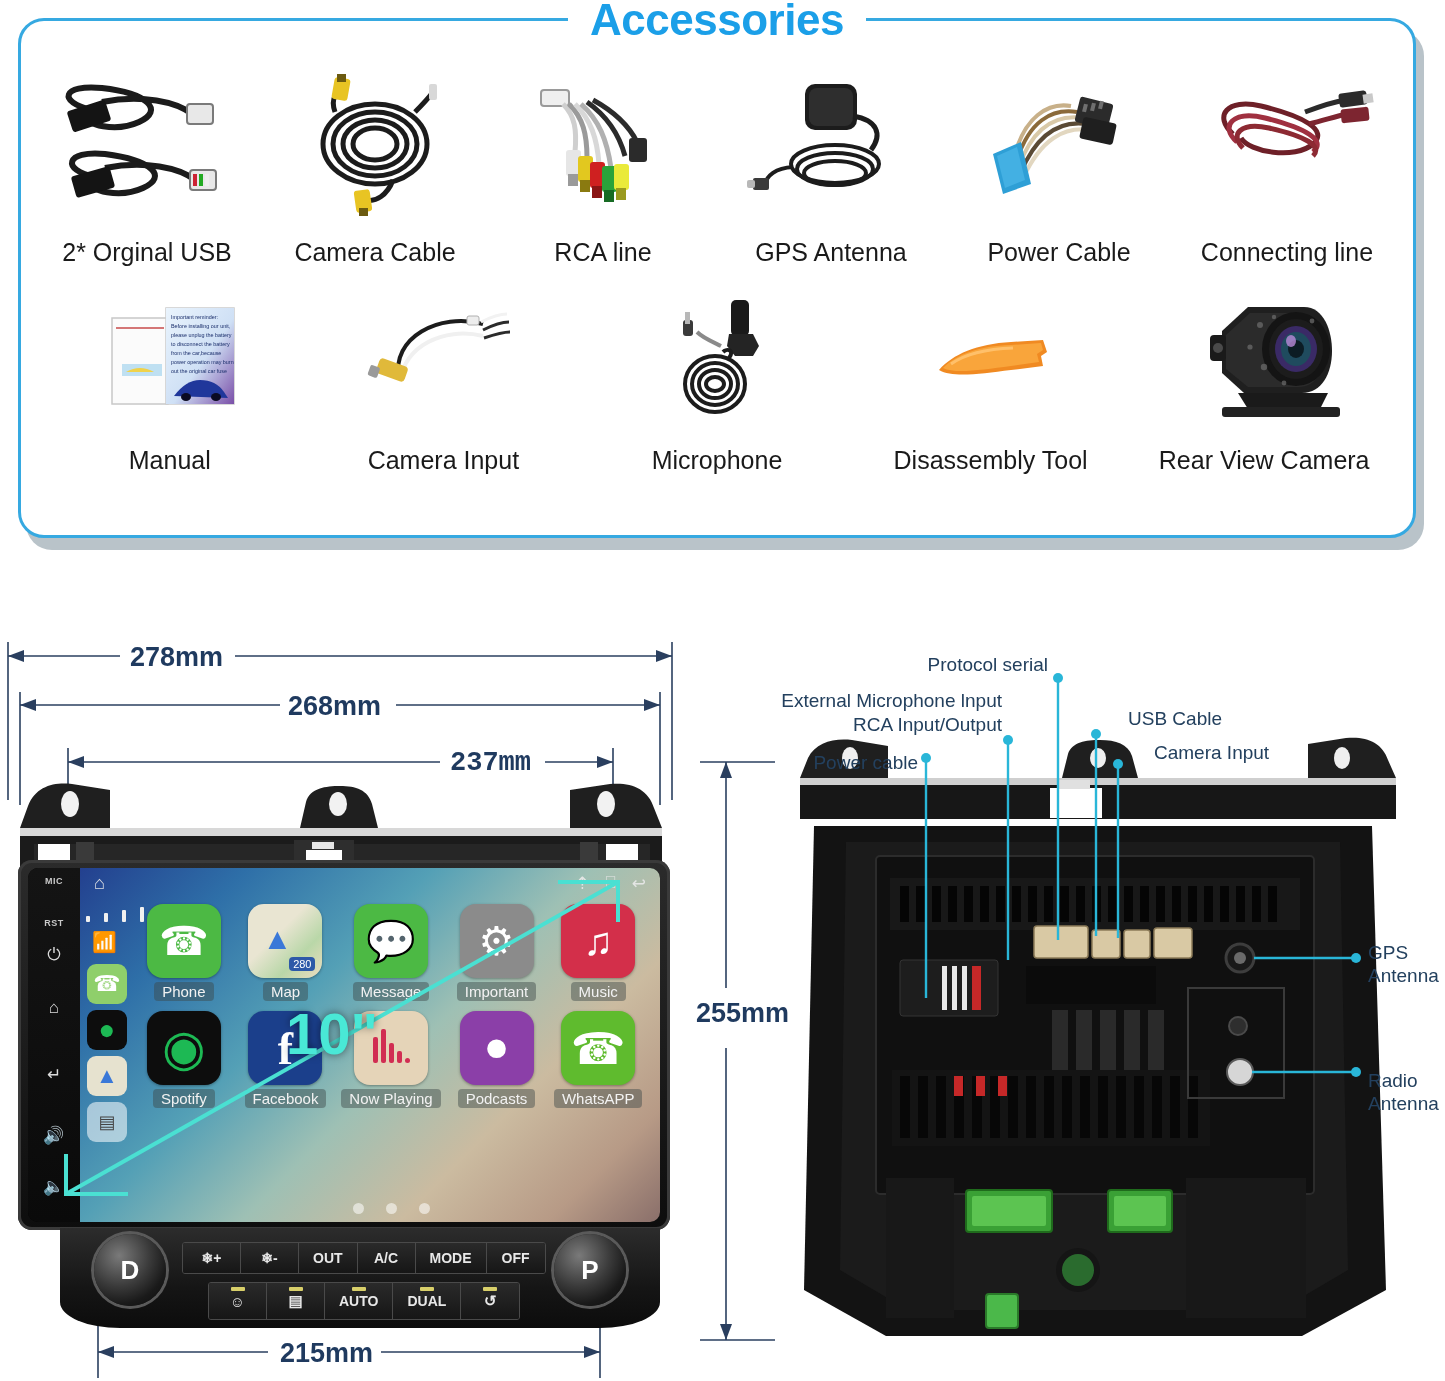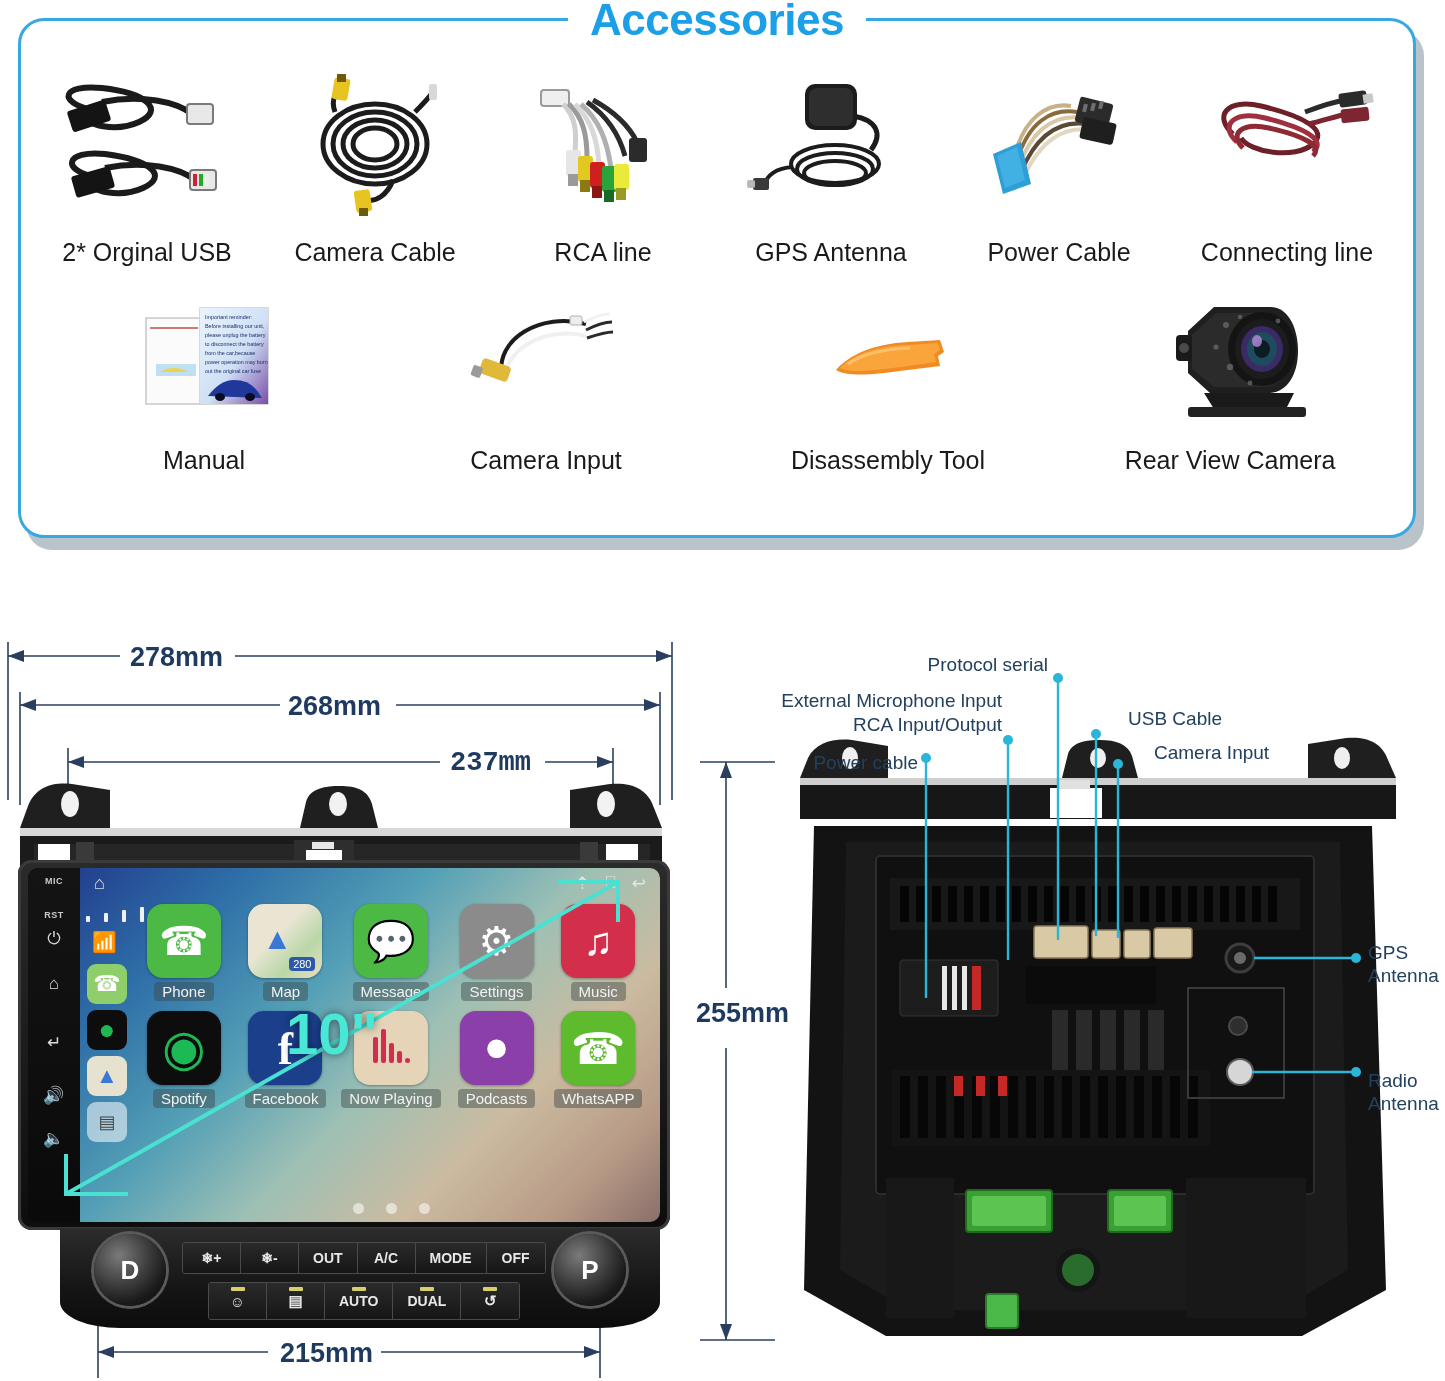--- a/index.html
+++ b/index.html
@@ -112,21 +112,21 @@
   .unit-inner {
     position:absolute; left:10px; top:8px; right:10px; bottom:8px;
     border-radius: 10px;
     background:#000;
     overflow:hidden;
   }
   .sidebar {
     position:absolute; left:0; top:0; bottom:0; width:52px;
     background: linear-gradient(180deg,#141414,#0a0a0a);
     display:flex; flex-direction:column; align-items:center;
-    padding-top: 6px; gap: 8px;
+    padding-top: 6px; gap: 16px;
   }
   .sb-txt { color:#c9c9c9; font-size:9px; letter-spacing:0.5px; font-weight:700; margin-top:2px; }
   .sb-ico { color:#dcdcdc; font-size:17px; margin-top:10px; line-height:1; }
 
   .screen {
     position:absolute; left:52px; top:0; right:0; bottom:0;
     background: linear-gradient(135deg,#23408f 0%, #2e6fa8 18%, #54a0b6 38%, #9ec0b4 55%, #cbbba0 72%, #b79a86 88%, #8a6f6a 100%);
   }
   .statusbar {
     position:absolute; left:0; right:0; top:0; height:30px;
@@ -418,20 +418,39 @@
               <path d="M138 30 C 150 24, 158 22, 164 22" stroke="#f2f2f2"></path>
               <path d="M140 38 C 152 32, 160 30, 166 30" stroke="#2b2b2b"></path>
               <path d="M141 46 C 153 42, 161 40, 167 40" stroke="#2b2b2b"></path>
             </g>
             <rect x="124" y="24" width="12" height="9" rx="2" fill="#ededed" stroke="#b0b0b0"></rect>
           </svg>
         </div>
         <div class="acc-label">Camera Input</div>
       </div>
 
+      <div class="acc-cell">
+        <div class="acc-art">
+          <svg class="art" width="200" height="140" viewBox="0 0 200 140">
+            <rect x="114" y="8" width="18" height="36" rx="5" fill="#1a1a1a"></rect>
+            <path d="M112 42 l 24 0 l 6 12 l -6 10 l -18 0 l -8 -10 z" fill="#242424"></path>
+            <path d="M104 54 C 96 50, 86 46, 80 40" stroke="#8a8a8a" stroke-width="4" fill="none"></path>
+            <rect x="66" y="28" width="10" height="16" rx="3" fill="#3a3a3a"></rect>
+            <rect x="68" y="20" width="5" height="12" fill="#b8b8b8"></rect>
+            <g fill="none" stroke="#1c1c1c" stroke-width="4">
+              <ellipse cx="98" cy="92" rx="30" ry="28"></ellipse>
+              <ellipse cx="98" cy="92" rx="23" ry="21"></ellipse>
+              <ellipse cx="98" cy="92" rx="16" ry="14"></ellipse>
+              <ellipse cx="98" cy="92" rx="9" ry="7"></ellipse>
+              <path d="M112 66 C 118 58, 110 56, 106 60"></path>
+            </g>
+          </svg>
+        </div>
+        <div class="acc-label">Microphone</div>
+      </div>
 
 
       <div class="acc-cell">
         <div class="acc-art">
           <svg class="art" width="200" height="140" viewBox="0 0 200 140">
             <path d="M48 78 C 62 62, 86 52, 120 50 L 152 48 L 156 60 L 150 64 L 152 74 L 120 78 C 88 82, 62 86, 48 78 Z" fill="#f08a22"></path>
             <path d="M52 76 C 66 62, 88 54, 120 53 L 150 51 L 152 58 L 146 62 L 148 70 L 120 74 C 90 78, 64 82, 52 76 Z" fill="#f9a53b"></path>
             <path d="M60 72 C 74 62, 94 57, 122 56" fill="none" stroke="#ffc06a" stroke-width="3"></path>
           </svg>
         </div>
@@ -587,21 +606,21 @@
           <div class="app-lbl">Map</div>
         </div>
 
         <div class="app">
           <div class="app-ico" style="background:#4cb944">💬</div>
           <div class="app-lbl">Message</div>
         </div>
 
         <div class="app">
           <div class="app-ico" style="background:#8b8b8b">⚙</div>
-          <div class="app-lbl">Settings</div>
+          <div class="app-lbl">Important</div>
         </div>
 
         <div class="app">
           <div class="app-ico" style="background:#d32f4a">♫</div>
           <div class="app-lbl">Music</div>
         </div>
 
         <div class="app">
           <div class="app-ico" style="background:#0d0d0d;color:#1db954;font-size:50px">◉</div>
           <div class="app-lbl">Spotify</div>

